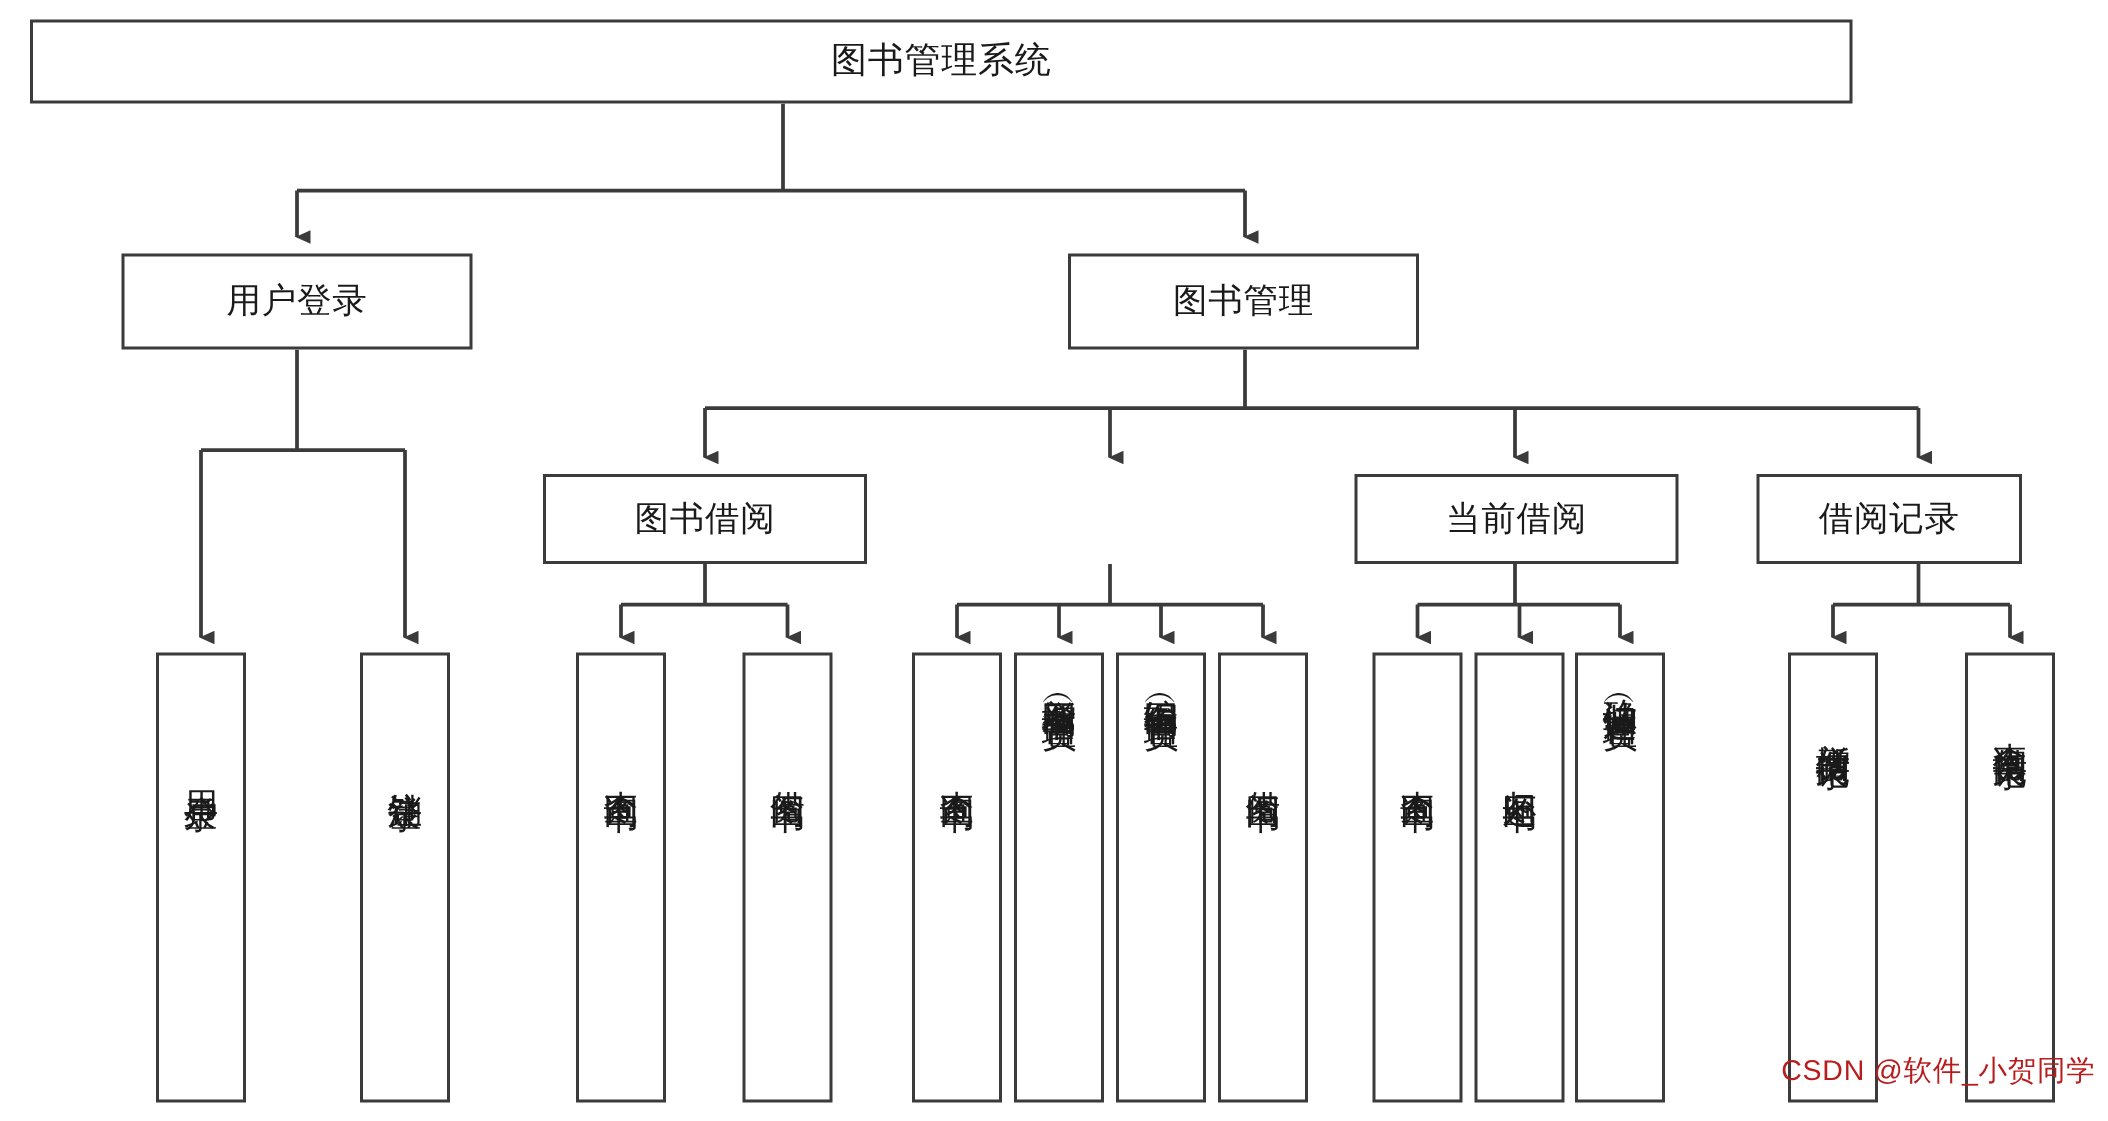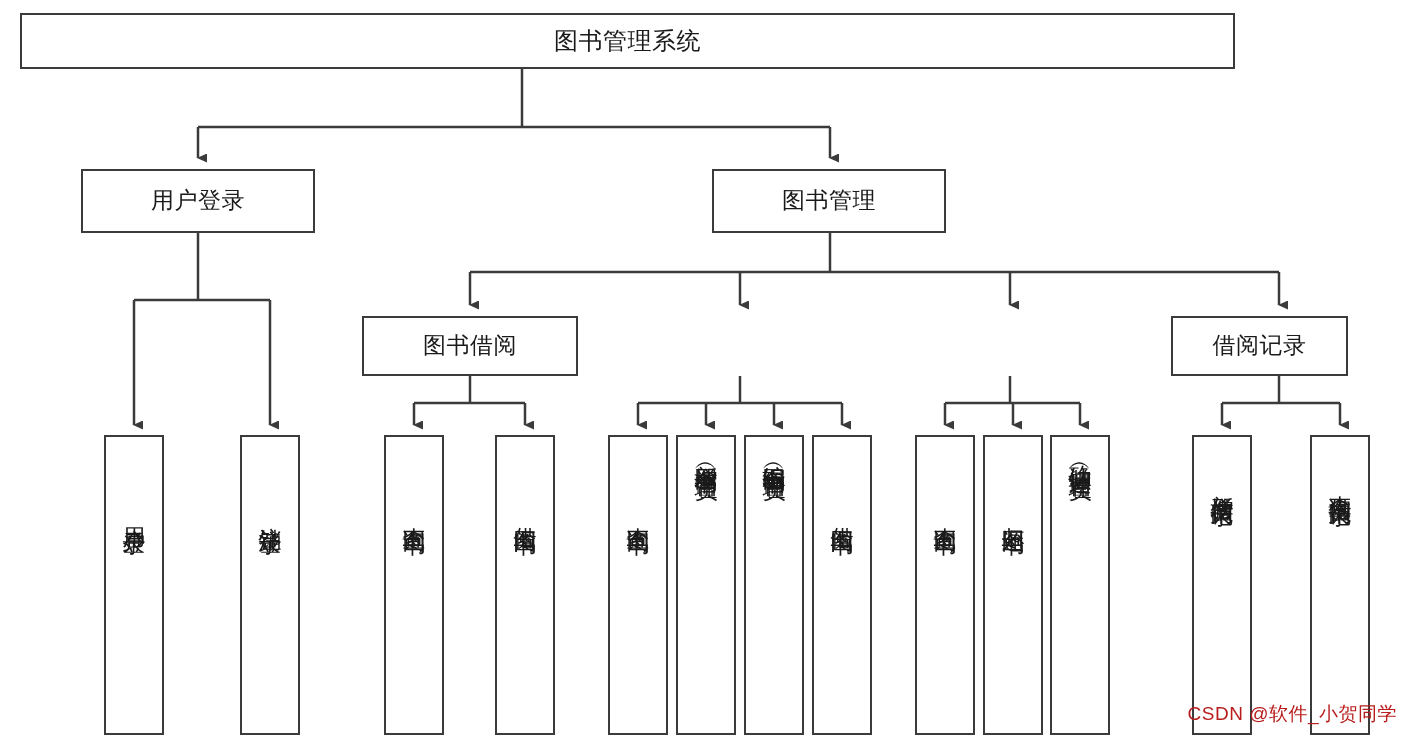--- a/index.html
+++ b/index.html
@@ -133,20 +133,23 @@
   <div class="node lvl2" style="left:81px; top:169px; width:234px; height:64px;">
     <span class="label">用户登录</span>
   </div>
   <div class="node lvl2" style="left:712px; top:169px; width:234px; height:64px;">
     <span class="label">图书管理</span>
   </div>
 
   <div class="node lvl3" style="left:362px; top:316px; width:216px; height:60px;">
     <span class="label">图书借阅</span>
   </div>
+  <div class="node lvl3" style="left:903px; top:316px; width:216px; height:60px;">
+    <span class="label">当前借阅</span>
+  </div>
   <div class="node lvl3" style="left:1171px; top:316px; width:177px; height:60px;">
     <span class="label">借阅记录</span>
   </div>
 
   <div class="node vertical" style="left:104px; top:435px; width:60px; height:300px;">
     <span class="label" style="margin-top:72px;">用户登录</span>
   </div>
   <div class="node vertical" style="left:240px; top:435px; width:60px; height:300px;">
     <span class="label" style="margin-top:72px;">注销登录</span>
   </div>

